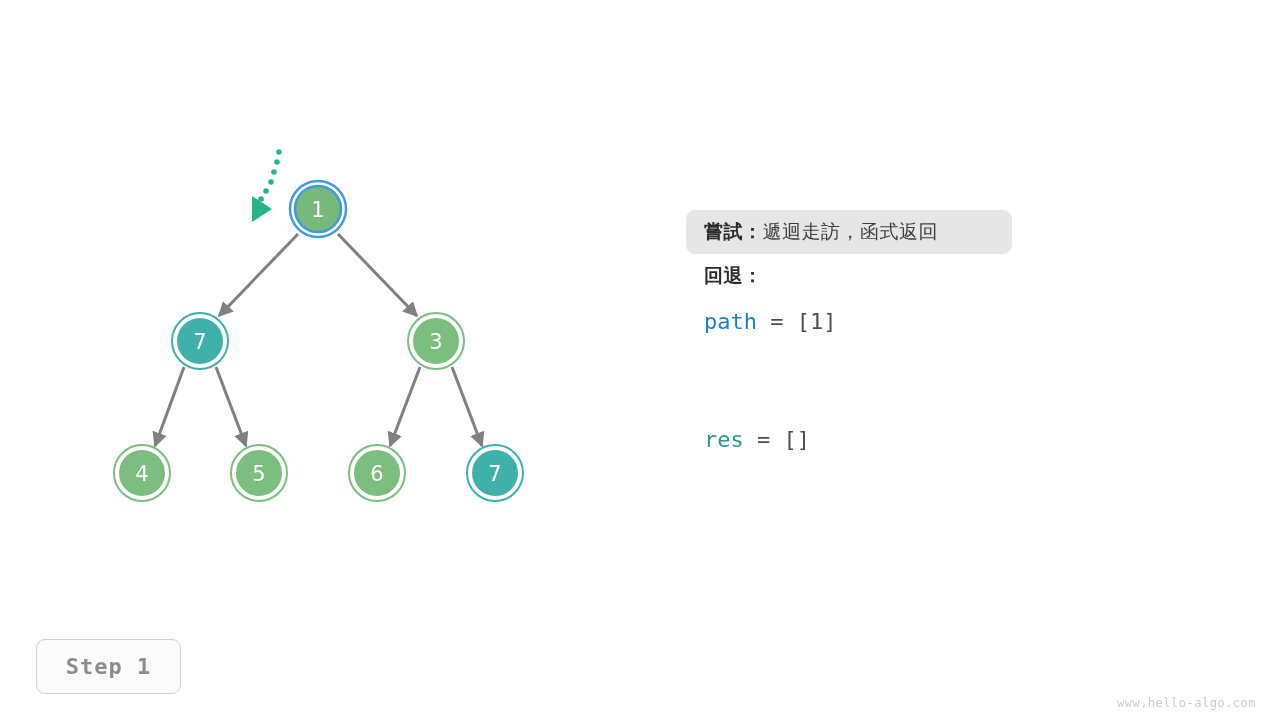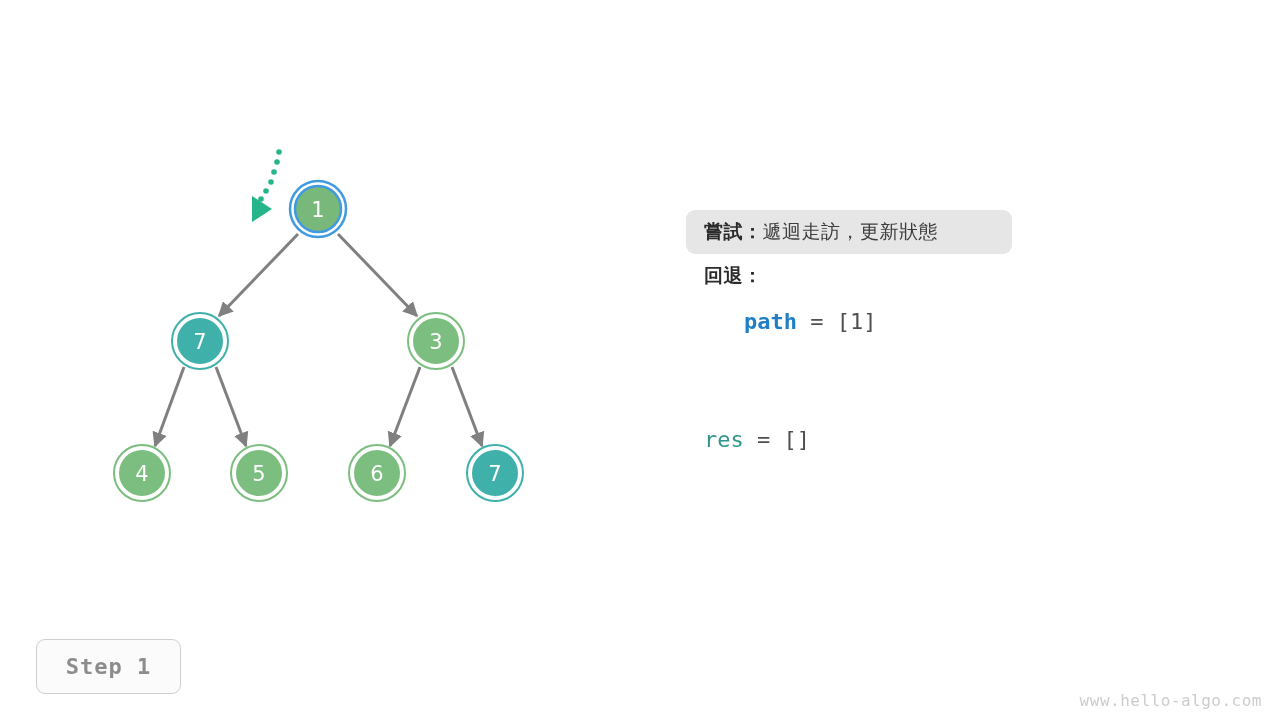--- a/index.html
+++ b/index.html
@@ -80,22 +80,21 @@
     align-items: center;
     padding: 0 18px;
     box-sizing: border-box;
     font-family: "DejaVu Sans Mono", monospace;
     font-size: 22px;
     white-space: pre;
   }
   .code-row.spacer { height: 72px; }
   .var-path {
     color: #1f7fc4;
-    font-weight: bold;
-    margin-left: 40px;
+    font-weight: normal;
   }
   .var-res {
     color: #2f9688;
     font-weight: normal;
   }
   .code-op {
     color: #4f4f4f;
   }
 
   
@@ -115,24 +114,24 @@
     font-size: 22px;
     font-weight: bold;
     color: #8c8c8c;
     letter-spacing: 1px;
     box-sizing: border-box;
   }
 
   
   .watermark {
     position: absolute;
-    right: 18px;
+    right: 24px;
     bottom: 10px;
     font-family: "DejaVu Sans Mono", monospace;
-    font-size: 16px;
+    font-size: 12px;
     color: #cccccc;
     letter-spacing: 0.5px;
   }
 </style>
 </head>
 <body>
 
 <div id="canvas">
 
   <svg class="tree-svg" viewBox="0 0 640 600">
@@ -201,21 +200,21 @@
       <circle cx="495" cy="473" r="28" fill="none" stroke="#3fb0aa" stroke-width="2"></circle>
       <circle cx="495" cy="473" r="24" fill="#3fb0aa" stroke="#ffffff" stroke-width="2"></circle>
       <text class="node-num" x="495" y="474">7</text>
     </g>
   </svg>
 
   <div class="panel">
 
     <div class="hint-row highlight">
       <span class="hint-label">嘗試：</span>
-      <span class="hint-text">遞迴走訪，更新狀態</span>
+      <span class="hint-text">遞迴走訪，函式返回</span>
     </div>
 
     <div class="hint-row">
       <span class="hint-label">回退：</span>
     </div>
 
     <div class="code-row">
       <span class="var-path">path</span>
       <span class="code-op"> = [1]</span>
     </div>

